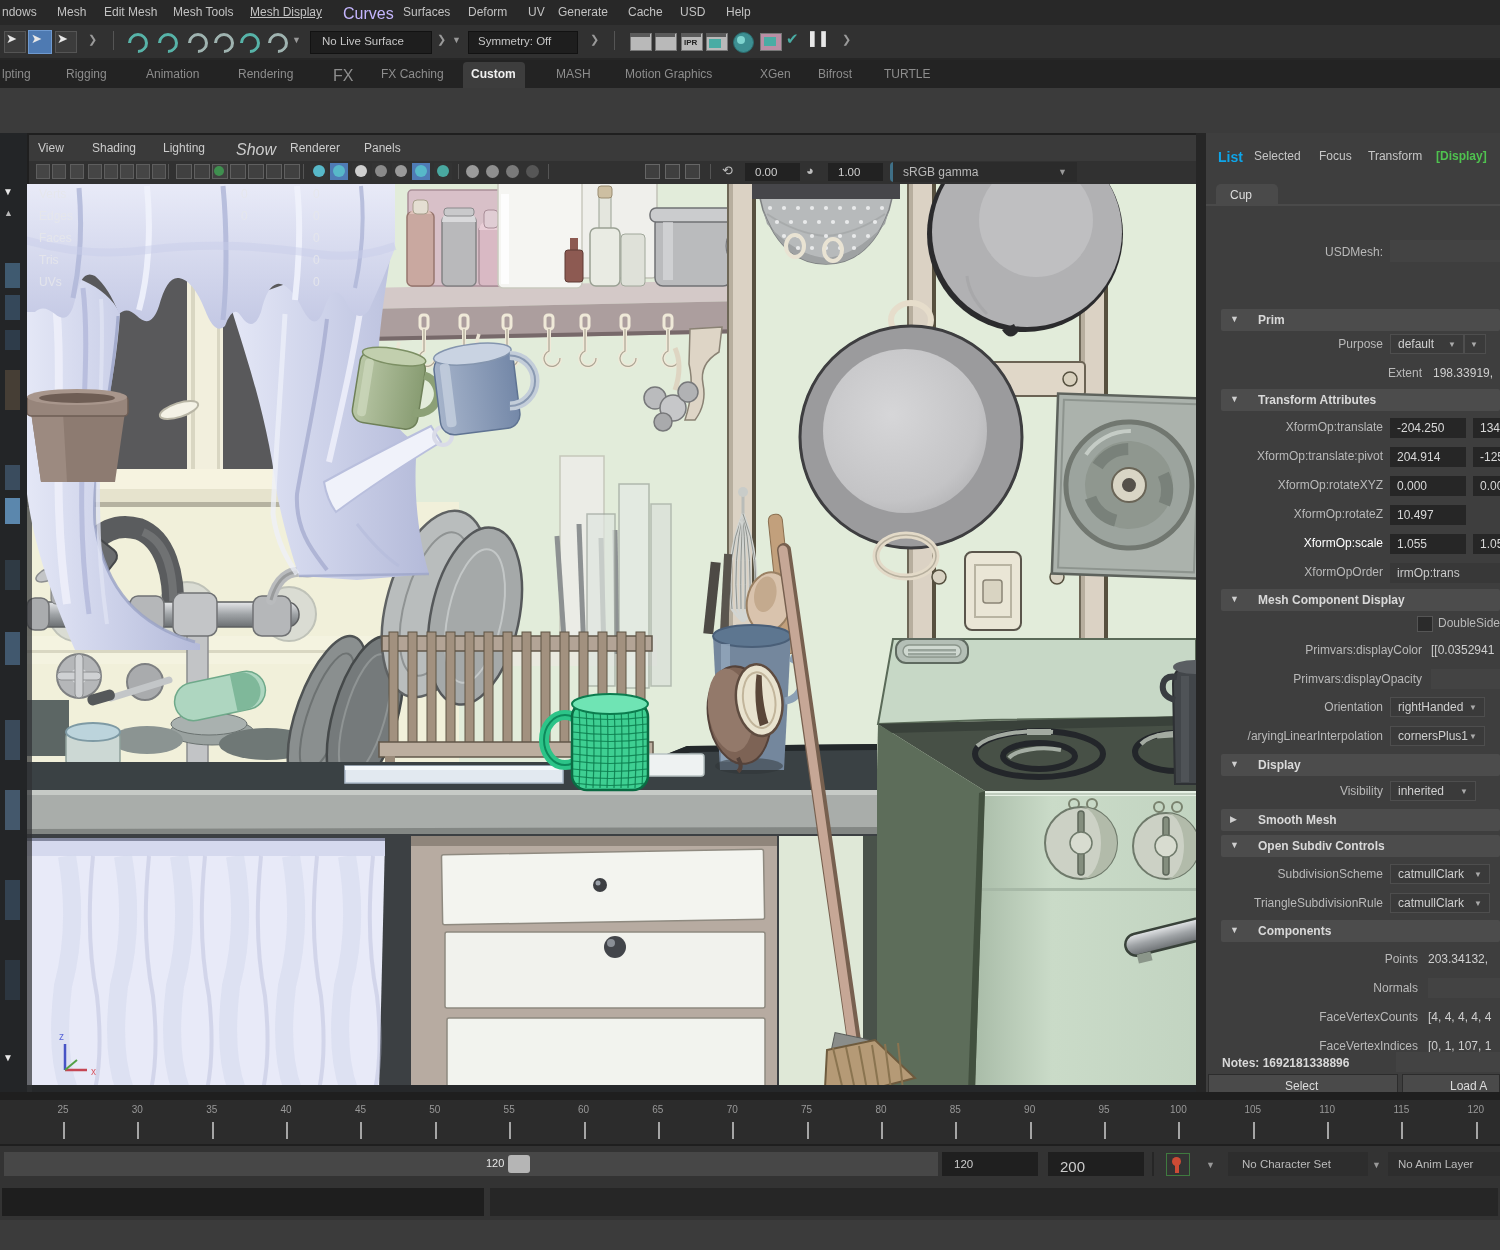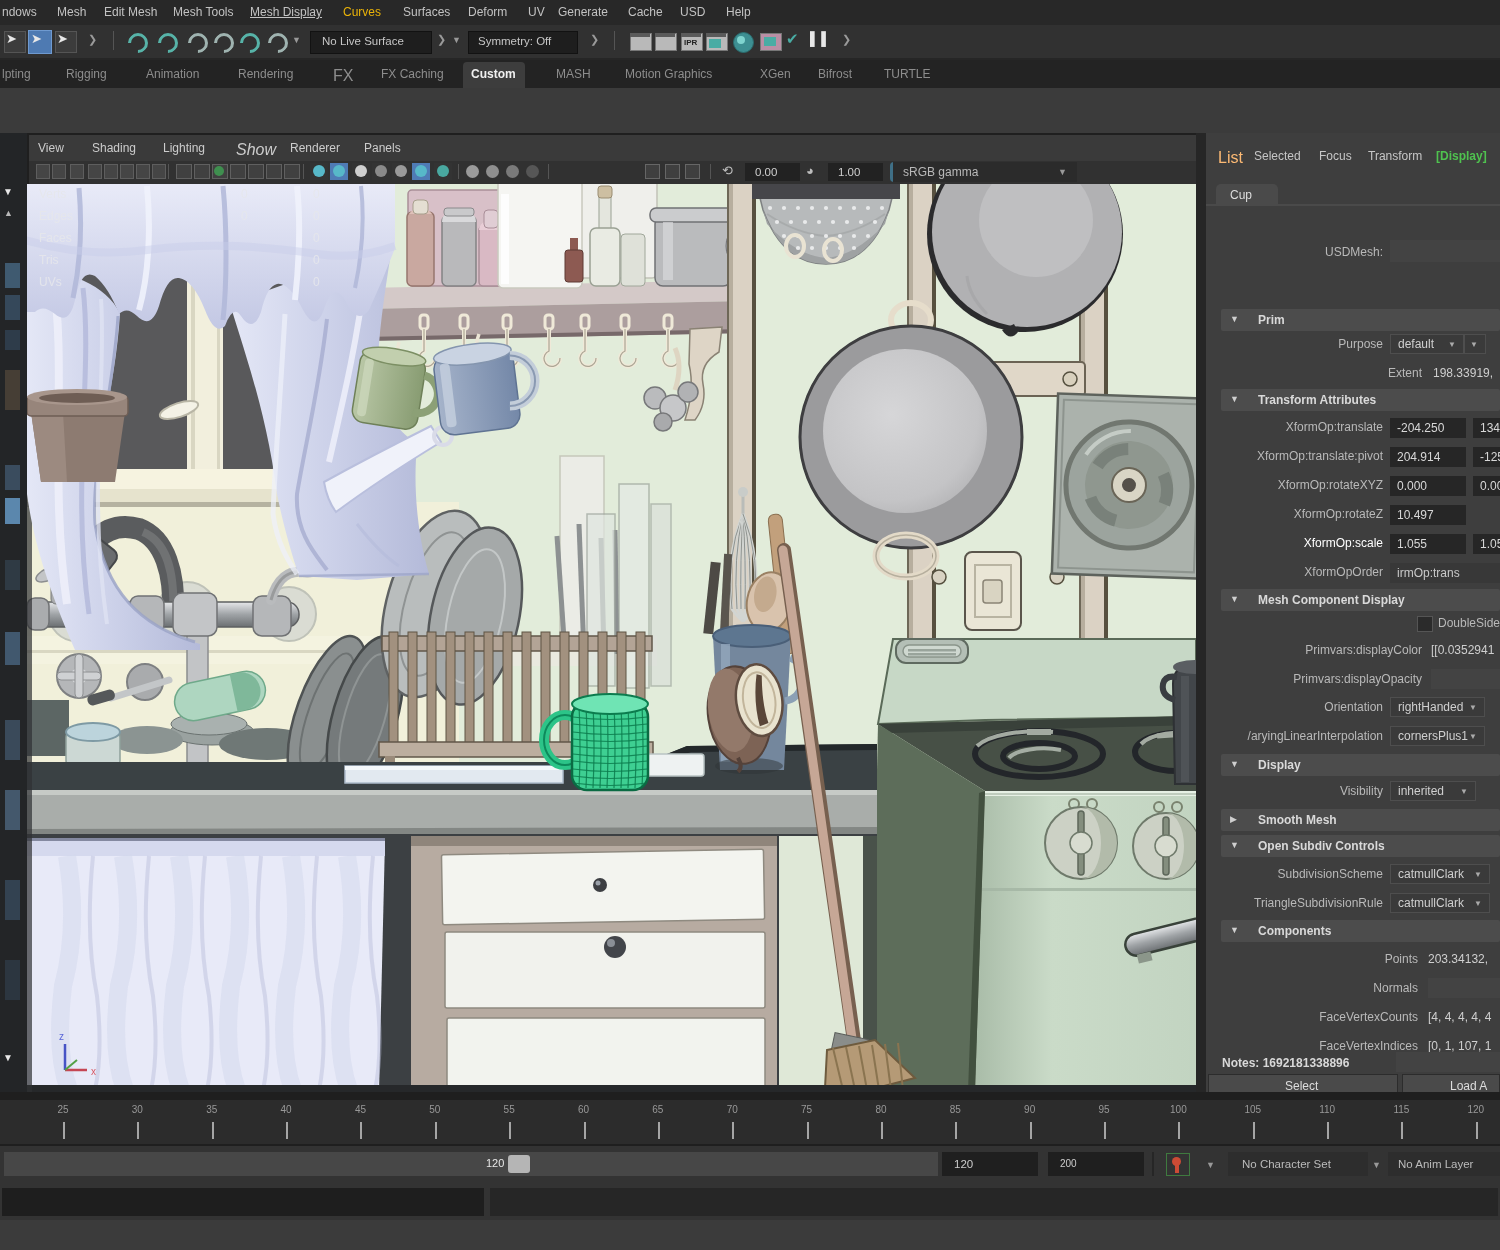--- a/index.html
+++ b/index.html
@@ -5,21 +5,21 @@
  background:#3a3a3a;font-family:"Liberation Sans",sans-serif;
  -webkit-font-smoothing:antialiased;}
 .t{position:absolute;white-space:nowrap;}
 </style></head><body>
 <div style="position:absolute;left:0px;top:0px;width:1500px;height:25px;background:#282828;"></div>
 <div class="t" style="left:2px;top:5px;font-size:12px;color:#c2c2c2;">ndows</div>
 <div class="t" style="left:57px;top:5px;font-size:12px;color:#c2c2c2;">Mesh</div>
 <div class="t" style="left:104px;top:5px;font-size:12px;color:#c2c2c2;">Edit Mesh</div>
 <div class="t" style="left:173px;top:5px;font-size:12px;color:#c2c2c2;">Mesh Tools</div>
 <div class="t" style="left:250px;top:5px;font-size:12px;color:#c2c2c2;text-decoration:underline;">Mesh Display</div>
-<div class="t" style="left:343px;top:5px;font-size:12px;color:#eab308;">Curves</div>
+<div class="t" style="left:343px;top:5px;font-size:16px;color:#c4b5fd;">Curves</div>
 <div class="t" style="left:403px;top:5px;font-size:12px;color:#c2c2c2;">Surfaces</div>
 <div class="t" style="left:468px;top:5px;font-size:12px;color:#c2c2c2;">Deform</div>
 <div class="t" style="left:528px;top:5px;font-size:12px;color:#c2c2c2;">UV</div>
 <div class="t" style="left:558px;top:5px;font-size:12px;color:#c2c2c2;">Generate</div>
 <div class="t" style="left:628px;top:5px;font-size:12px;color:#c2c2c2;">Cache</div>
 <div class="t" style="left:680px;top:5px;font-size:12px;color:#c2c2c2;">USD</div>
 <div class="t" style="left:726px;top:5px;font-size:12px;color:#c2c2c2;">Help</div>
 <div style="position:absolute;left:0px;top:25px;width:1500px;height:35px;background:#313131;border-bottom:2px solid #262626;box-sizing:border-box;"></div>
 <div style="position:absolute;left:4px;top:31px;width:20px;height:20px;background:#3c3c3c;border:1px solid #555;"></div>
 <div style="position:absolute;left:28px;top:30px;width:22px;height:22px;background:#4e7ab2;border:1px solid #6f9ad0;"></div>
@@ -631,21 +631,21 @@
     <text x="12" y="102" font-size="12" fill="#e6e7ec" opacity="0.9" font-family="Liberation Sans">UVs</text>
     <text x="286" y="102" font-size="12" fill="#e6e7ec" opacity="0.9" font-family="Liberation Sans">0</text>
     <line x1="38" y1="860" x2="38" y2="886" stroke="#4653c5" stroke-width="2.5"></line>
     <line x1="38" y1="886" x2="60" y2="886" stroke="#c54653" stroke-width="2.5"></line>
     <line x1="38" y1="886" x2="50" y2="876" stroke="#53a046" stroke-width="2"></line>
     <text x="32" y="856" font-size="10" fill="#5a66d8" font-family="Liberation Sans">z</text>
     <text x="64" y="891" font-size="10" fill="#d85a66" font-family="Liberation Sans">x</text>
   </svg>
 <div style="position:absolute;left:1196px;top:133px;width:10px;height:967px;background:#262626;"></div>
 <div style="position:absolute;left:1206px;top:133px;width:294px;height:967px;background:#3e3e3e;"></div>
-<div class="t" style="left:1218px;top:149px;font-size:16px;color:#fdba74;font-weight:normal;">List</div>
+<div class="t" style="left:1218px;top:149px;font-size:14px;color:#0ea5e9;font-weight:bold;">List</div>
 <div class="t" style="left:1254px;top:149px;font-size:12px;color:#c6c6c6;font-weight:normal;">Selected</div>
 <div class="t" style="left:1319px;top:149px;font-size:12px;color:#c6c6c6;font-weight:normal;">Focus</div>
 <div class="t" style="left:1368px;top:149px;font-size:12px;color:#c6c6c6;font-weight:normal;">Transform</div>
 <div class="t" style="left:1436px;top:149px;font-size:12px;color:#4fc24f;font-weight:bold;">[Display]</div>
 <div style="position:absolute;left:1216px;top:184px;width:62px;height:21px;background:#4a4a4a;border-radius:5px 5px 0 0;"></div>
 <div class="t" style="left:1230px;top:188px;font-size:12px;color:#dddddd;">Cup</div>
 <div style="position:absolute;left:1206px;top:204px;width:294px;height:2px;background:#4a4a4a;"></div>
 <div class="t" style="right:117px;top:245px;font-size:12px;color:#b9b9b9;text-align:right;">USDMesh:</div>
 <div style="position:absolute;left:1390px;top:240px;width:110px;height:22px;background:#434343;"></div>
 <div style="position:absolute;left:1221px;top:309px;width:279px;height:22px;background:#4c4c4c;border-radius:2px;"></div>
@@ -785,21 +785,21 @@
 <div style="position:absolute;left:1401px;top:1122px;width:2px;height:17px;background:#a5a5a5;"></div>
 <div class="t" style="left:1465.84px;top:1104px;width:20px;text-align:center;font-size:10px;color:#989898;">120</div>
 <div style="position:absolute;left:1476px;top:1122px;width:2px;height:17px;background:#a5a5a5;"></div>
 <div style="position:absolute;left:0px;top:1146px;width:1500px;height:36px;background:#333333;"></div>
 <div style="position:absolute;left:4px;top:1152px;width:934px;height:24px;background:#474747;"></div>
 <div class="t" style="left:486px;top:1157px;font-size:11px;color:#e8e8e8;">120</div>
 <div style="position:absolute;left:508px;top:1155px;width:22px;height:18px;background:#b5b5b5;border-radius:3px;"></div>
 <div style="position:absolute;left:942px;top:1152px;width:96px;height:24px;background:#1f1f1f;"></div>
 <div class="t" style="left:954px;top:1158px;font-size:11.5px;color:#cccccc;">120</div>
 <div style="position:absolute;left:1048px;top:1152px;width:96px;height:24px;background:#1f1f1f;"></div>
-<div class="t" style="left:1060px;top:1158px;font-size:10px;color:#cccccc;">200</div>
+<div class="t" style="left:1060px;top:1158px;font-size:15px;color:#cccccc;">200</div>
 <div style="position:absolute;left:1152px;top:1152px;width:2px;height:24px;background:#262626;"></div>
 <div style="position:absolute;left:1166px;top:1153px;width:24px;height:23px;border:1px solid #3f7a3f;box-sizing:border-box;"></div>
 <div style="position:absolute;left:1172px;top:1157px;width:9px;height:9px;background:#cc4b35;border-radius:50%;"></div>
 <div style="position:absolute;left:1175px;top:1164px;width:4px;height:9px;background:#cc4b35;"></div>
 <div class="t" style="left:1206px;top:1160px;font-size:9px;color:#999;">▼</div>
 <div style="position:absolute;left:1228px;top:1152px;width:140px;height:24px;background:#2d2d2d;"></div>
 <div class="t" style="left:1242px;top:1158px;font-size:11.5px;color:#bbbbbb;">No Character Set</div>
 <div class="t" style="left:1372px;top:1160px;font-size:9px;color:#999;">▼</div>
 <div style="position:absolute;left:1388px;top:1152px;width:112px;height:24px;background:#2d2d2d;"></div>
 <div class="t" style="left:1398px;top:1158px;font-size:11.5px;color:#bbbbbb;">No Anim Layer</div>

